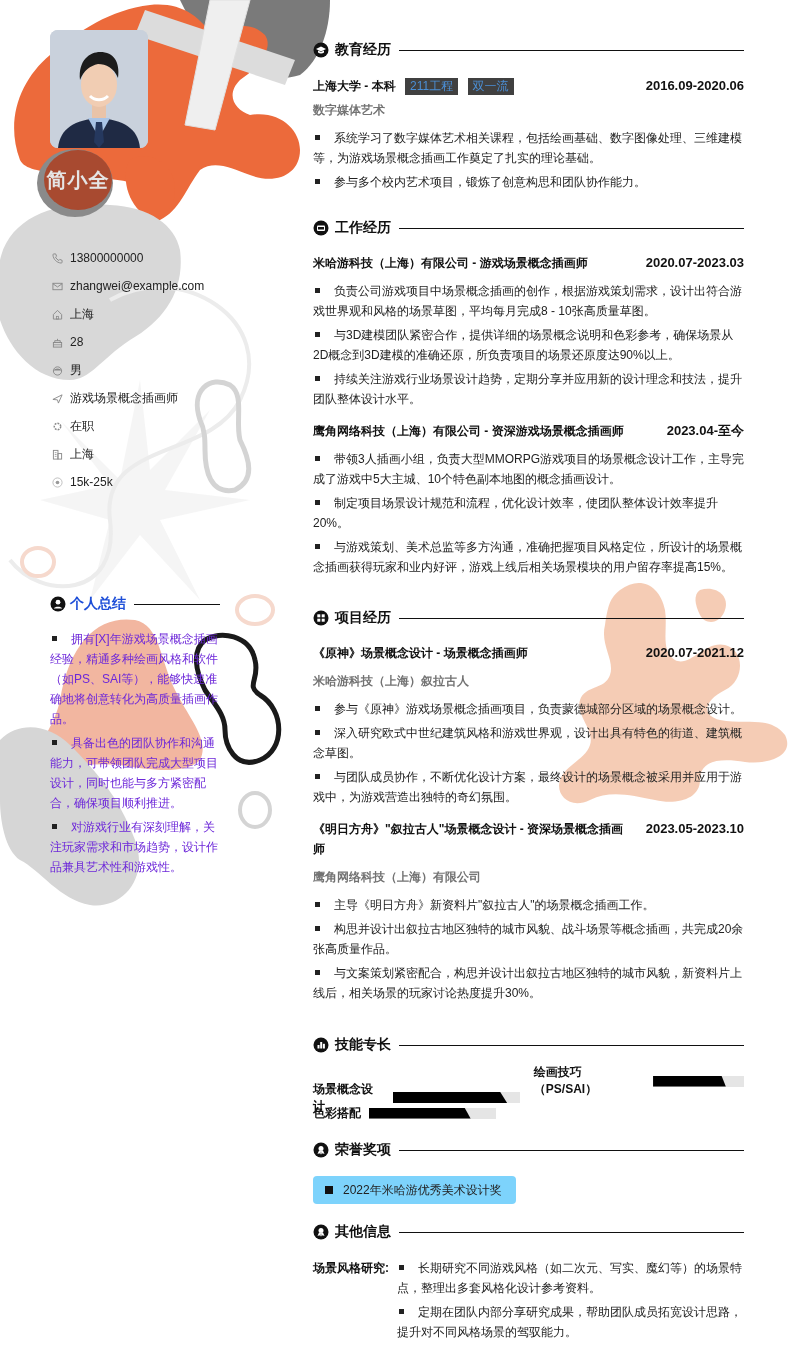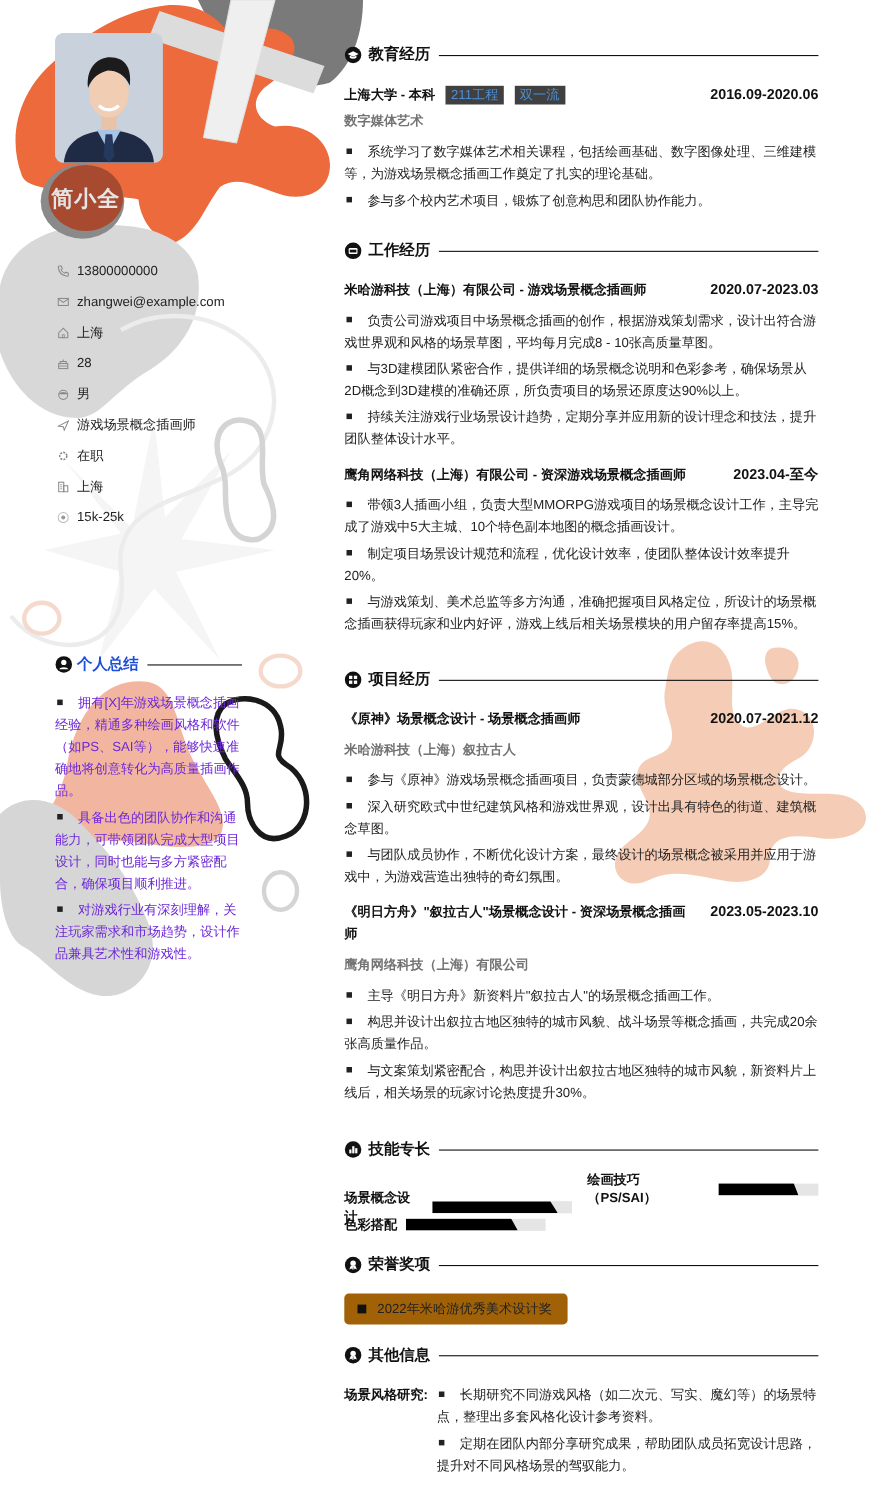--- a/index.html
+++ b/index.html
@@ -22,21 +22,21 @@
     border-radius: 8px; overflow: hidden; background: #c8d0da;
   }
   .name-badge {
     position: absolute; left: 44px; top: 150px; width: 68px; height: 60px;
     border-radius: 50%; background: #a84a30;
     box-shadow: -3px 3px 0 4px #8a8a8a;
     display: flex; align-items: center; justify-content: center;
   }
   .name-badge span { color: #e5e5e5; font-size: 20px; font-weight: bold; letter-spacing: 1px; }
 
-  .contact-list { position: absolute; left: 50px; top: 232px; list-style: none; text-align: center; }
+  .contact-list { position: absolute; left: 50px; top: 244px; list-style: none; text-align: center; }
   .contact-list li { display: flex; align-items: center; height: 28px; font-size: 12px; color: #222; }
   .contact-list .ci { width: 14px; height: 14px; margin-right: 6px; display: inline-flex; align-items: center; justify-content: center; }
   .contact-list .ci svg { width: 11px; height: 11px; }
 
   .summary { position: absolute; left: 50px; top: 595px; width: 170px; }
   .side-title { display: flex; align-items: center; font-size: 14px; font-weight: bold; color: #1d4ed8; }
   .side-title .hicon { width: 16px; height: 16px; margin-right: 4px; }
   .side-title .rule { flex: 1; height: 1px; background: #111; margin-left: 8px; }
   .summary ul { list-style: none; margin-top: 16px; }
   .summary li { font-size: 12px; line-height: 20px; color: #6d28d9; margin-bottom: 4px; text-indent: 0; }
@@ -57,21 +57,21 @@
   .blist { list-style: none; margin-top: 8px; }
   .blist li { font-size: 12px; line-height: 20px; color: #222; margin-bottom: 4px; }
 
   .skills { margin-top: 18px; }
   .skill-row { display: flex; align-items: center; height: 16px; margin-bottom: 16px; }
   .skill { display: flex; align-items: center; font-size: 12px; font-weight: bold; color: #111; }
   .skill .lbl { margin-right: 8px; }
   .bar { position: relative; height: 11px; background: #e5e5e5; }
   .bar .fill { position: absolute; left: 0; top: 0; height: 11px; background: #000; clip-path: polygon(0 0, 94% 0, 100% 100%, 0 100%); }
 
-  .award { display: inline-flex; align-items: center; margin-top: 16px; background: #a16207; border-radius: 4px; padding: 0 14px 0 12px; height: 28px; font-size: 12px; color: #222; }
+  .award { display: inline-flex; align-items: center; margin-top: 16px; background: #7dd3fc; border-radius: 4px; padding: 0 14px 0 12px; height: 28px; font-size: 12px; color: #222; }
   .award .sq { width: 8px; height: 8px; background: #111; margin-right: 10px; }
 
   .other { display: flex; margin-top: 16px; }
   .other .olabel { font-size: 12px; font-weight: bold; width: 84px; line-height: 20px; color: #111; white-space: nowrap; }
   .other ul { list-style: none; flex: 1; }
   .other li { font-size: 12px; line-height: 20px; margin-bottom: 4px; color: #222; }
 </style>
 </head>
 <body>
 

